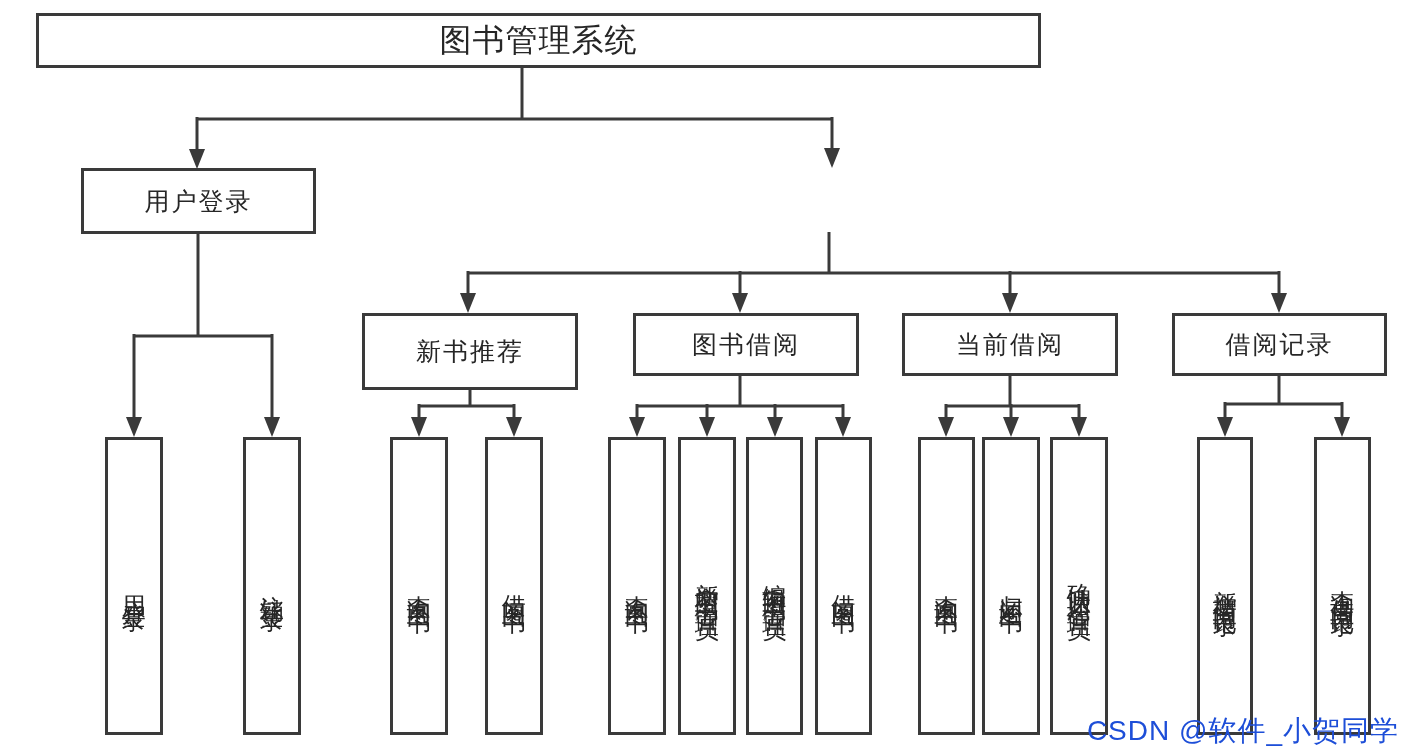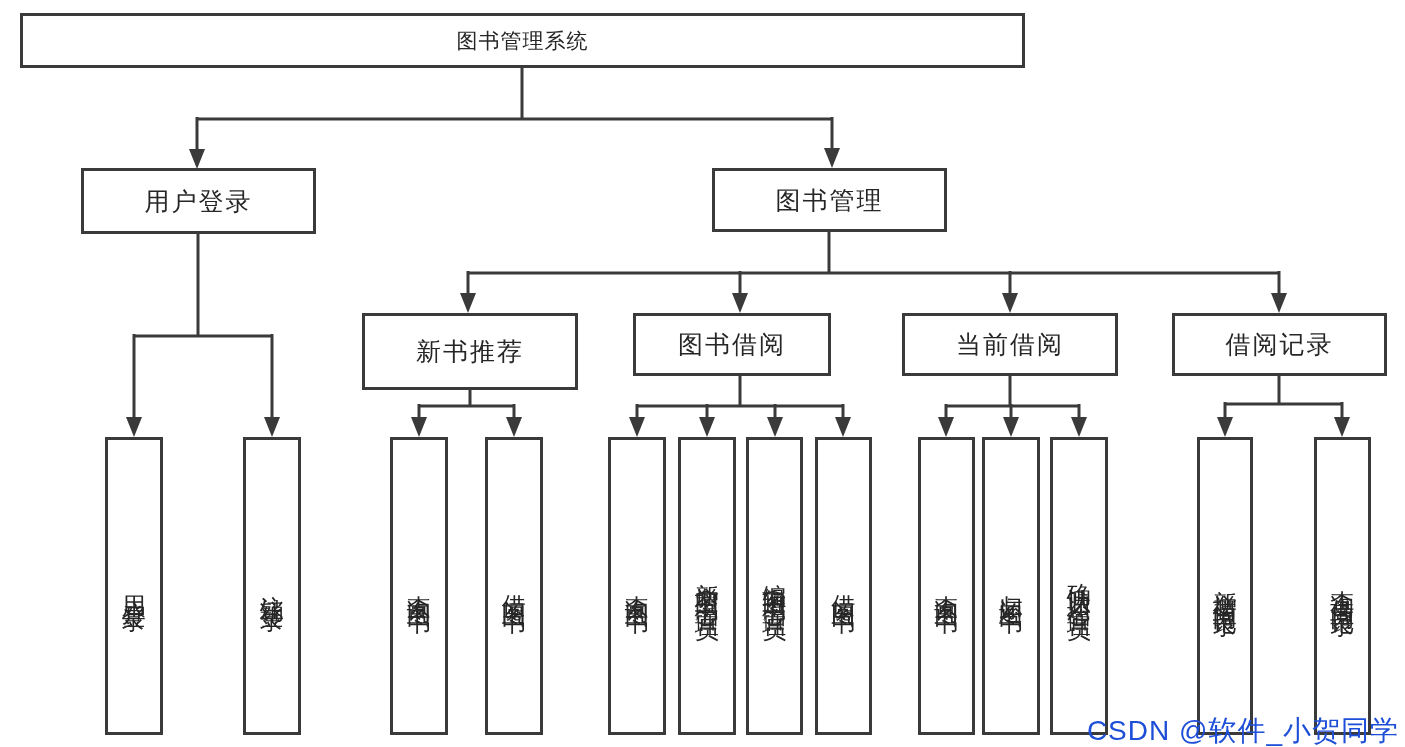--- a/index.html
+++ b/index.html
@@ -10,21 +10,21 @@
   }
   .stage{position:absolute;left:0;top:0;width:1405px;height:747px;}
   .wires{position:absolute;left:0;top:0;z-index:1;}
   .box{
     position:absolute;z-index:2;box-sizing:border-box;
     background:#ffffff;border:3px solid #3a3a3a;
     display:flex;align-items:center;justify-content:center;
     color:#262626;
   }
   .h{font-size:25px;letter-spacing:2px;white-space:nowrap;}
-  .root{font-size:21px;letter-spacing:1px;}
+  .root{font-size:32px;letter-spacing:1px;margin-left:16px;}
   .v span{
     writing-mode:vertical-rl;text-orientation:mixed;
     font-size:24px;letter-spacing:5px;line-height:1.15;
     white-space:nowrap;
   }
   .watermark{
     position:absolute;z-index:6;right:6px;top:712px;
     color:#1d4ed8;font-size:28px;letter-spacing:1px;white-space:nowrap;
   }
 </style>
@@ -102,28 +102,25 @@
     </g>
   </svg>
 
   <div class="box h root" style="left:20px;top:13px;width:1005px;height:55px">
     <span>图书管理系统</span>
   </div>
 
   <div class="box h" style="left:81px;top:168px;width:235px;height:66px">
     <span>用户登录</span>
   </div>
-  <div class="box h" style="left:712px;top:168px;width:235px;height:64px">
-    <span>图书管理</span>
-  </div>
 
   <div class="box h" style="left:362px;top:313px;width:216px;height:77px">
     <span>新书推荐</span>
   </div>
-  <div class="box h" style="left:633px;top:313px;width:198px;height:63px">
+  <div class="box h" style="left:633px;top:313px;width:226px;height:63px">
     <span>图书借阅</span>
   </div>
   <div class="box h" style="left:1172px;top:313px;width:215px;height:63px">
     <span>借阅记录</span>
   </div>
   <div class="box h" style="left:902px;top:313px;width:216px;height:63px">
     <span>当前借阅</span>
   </div>
 
   <div class="box v" style="left:105px;top:437px;width:58px;height:298px">

